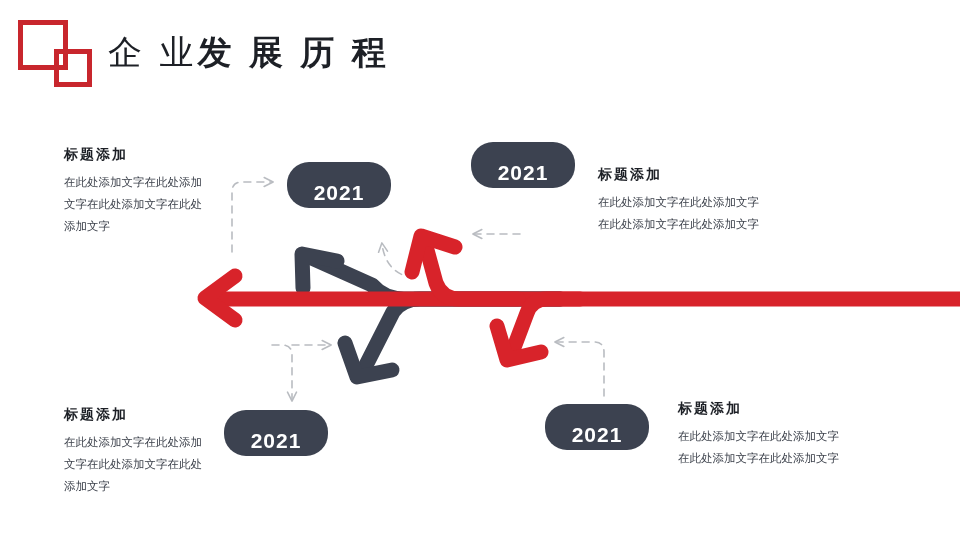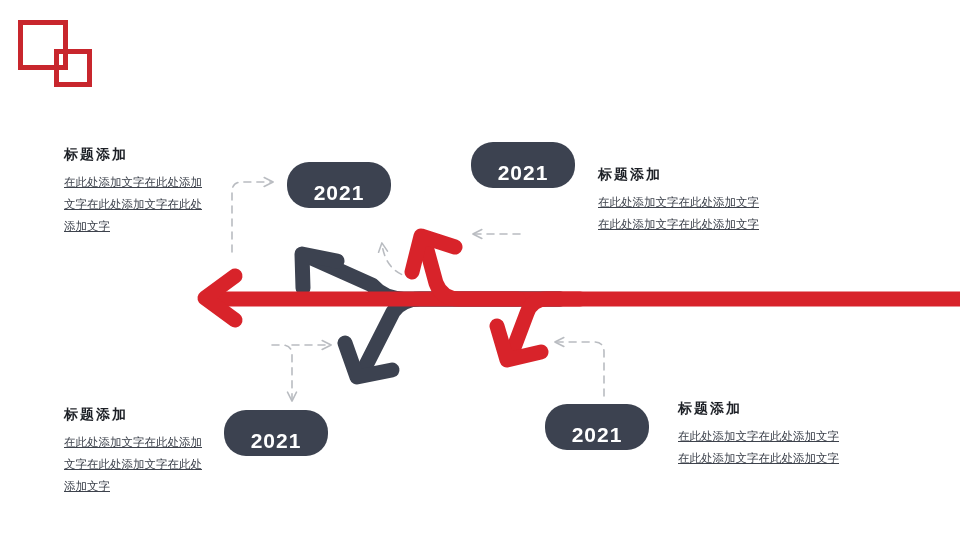--- a/index.html
+++ b/index.html
@@ -62,21 +62,20 @@
     letter-spacing: 2px;
     color: #1d2026;
     margin: 0 0 7px 0;
     white-space: nowrap;
   }
   .block-line {
     font-size: 11.5px;
     line-height: 22px;
     color: #3d424c;
     white-space: nowrap;
-    text-decoration: underline;
   }
 
   #block-tl { left: 64px; top: 146px; }
   #block-tr { left: 598px; top: 166px; }
   #block-bl { left: 64px; top: 406px; }
   #block-br { left: 678px; top: 400px; }
 
   
   .year-pill {
     position: absolute;
@@ -108,20 +107,23 @@
 </head>
 <body>
 
 <div id="header">
 
   <div id="logo-mark">
     <div id="logo-square-large"></div>
     <div id="logo-square-small"></div>
   </div>
 
+  <div id="page-title">
+    <span class="t-light">企 业</span><span class="t-bold">发 展 历 程</span>
+  </div>
 
 </div>
 
 <svg id="diagram" viewBox="0 0 960 540" xmlns="http://www.w3.org/2000/svg">
 
   <defs>
     <marker id="dash-arrow-r" viewBox="0 0 10 10" refX="8" refY="5" markerWidth="7" markerHeight="7" orient="auto-start-reverse">
       <path d="M1,1 L9,5 L1,9" fill="none" stroke="#b9bcc1" stroke-width="1.4" stroke-linecap="round" stroke-linejoin="round"></path>
     </marker>
   </defs>

